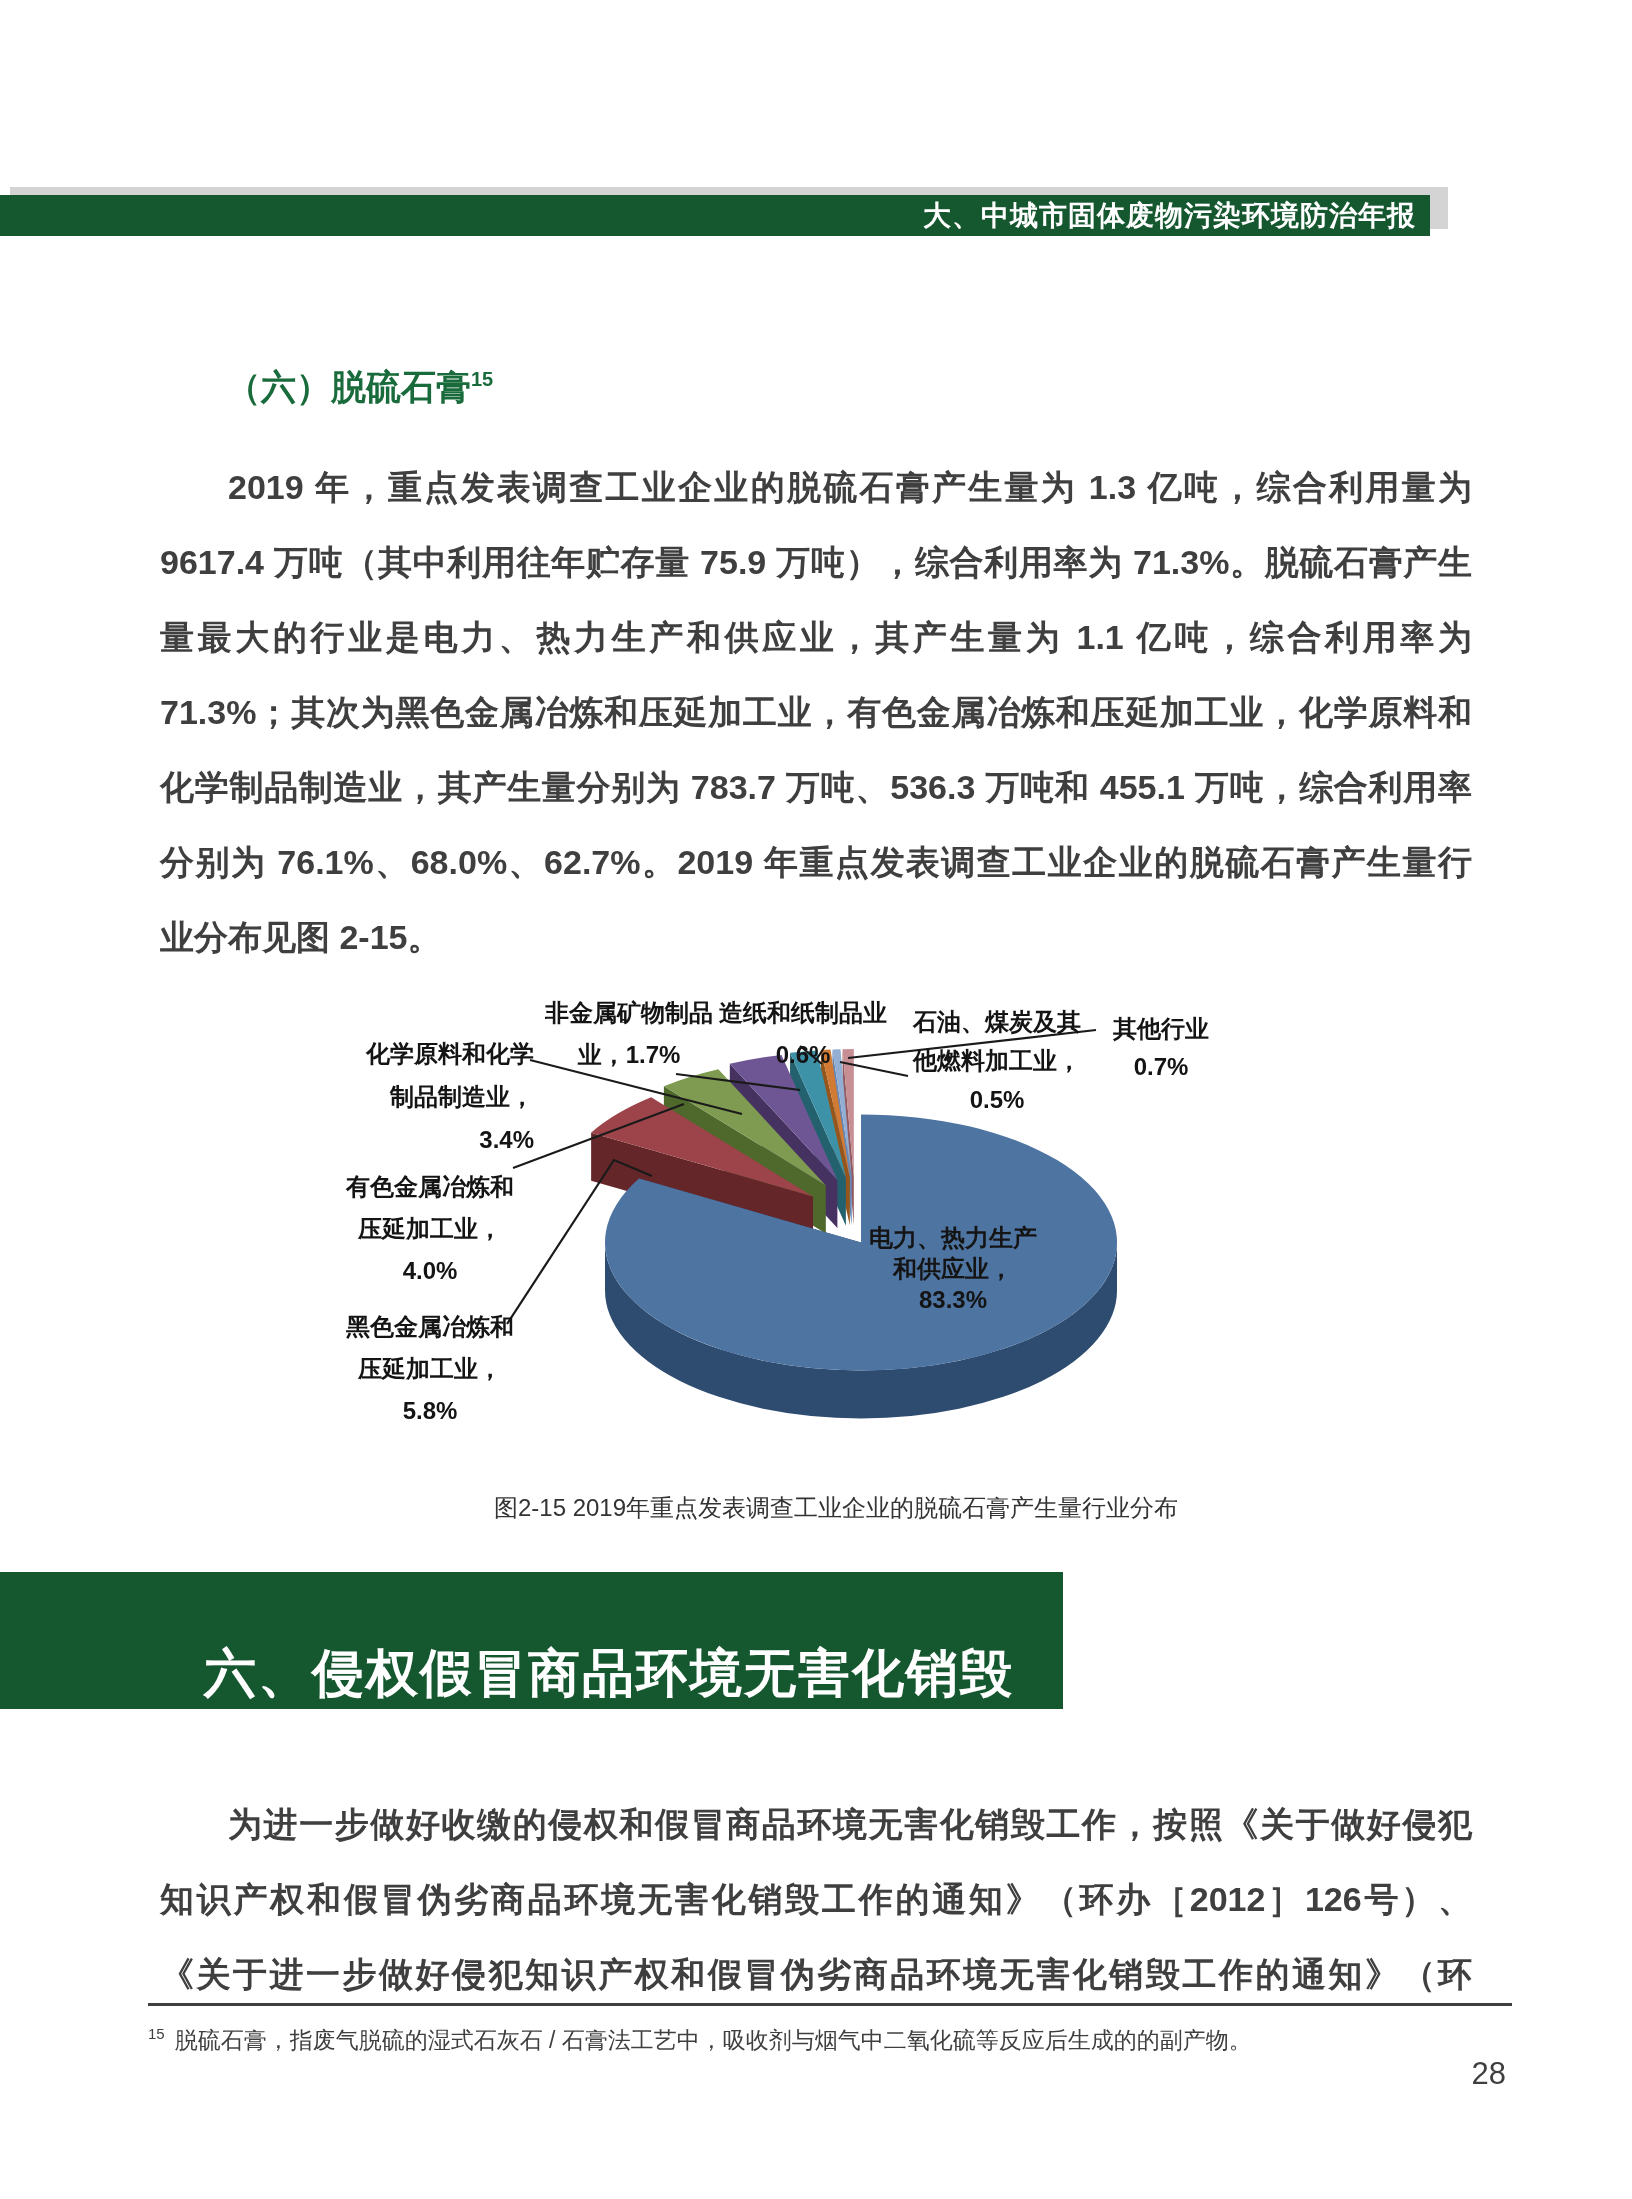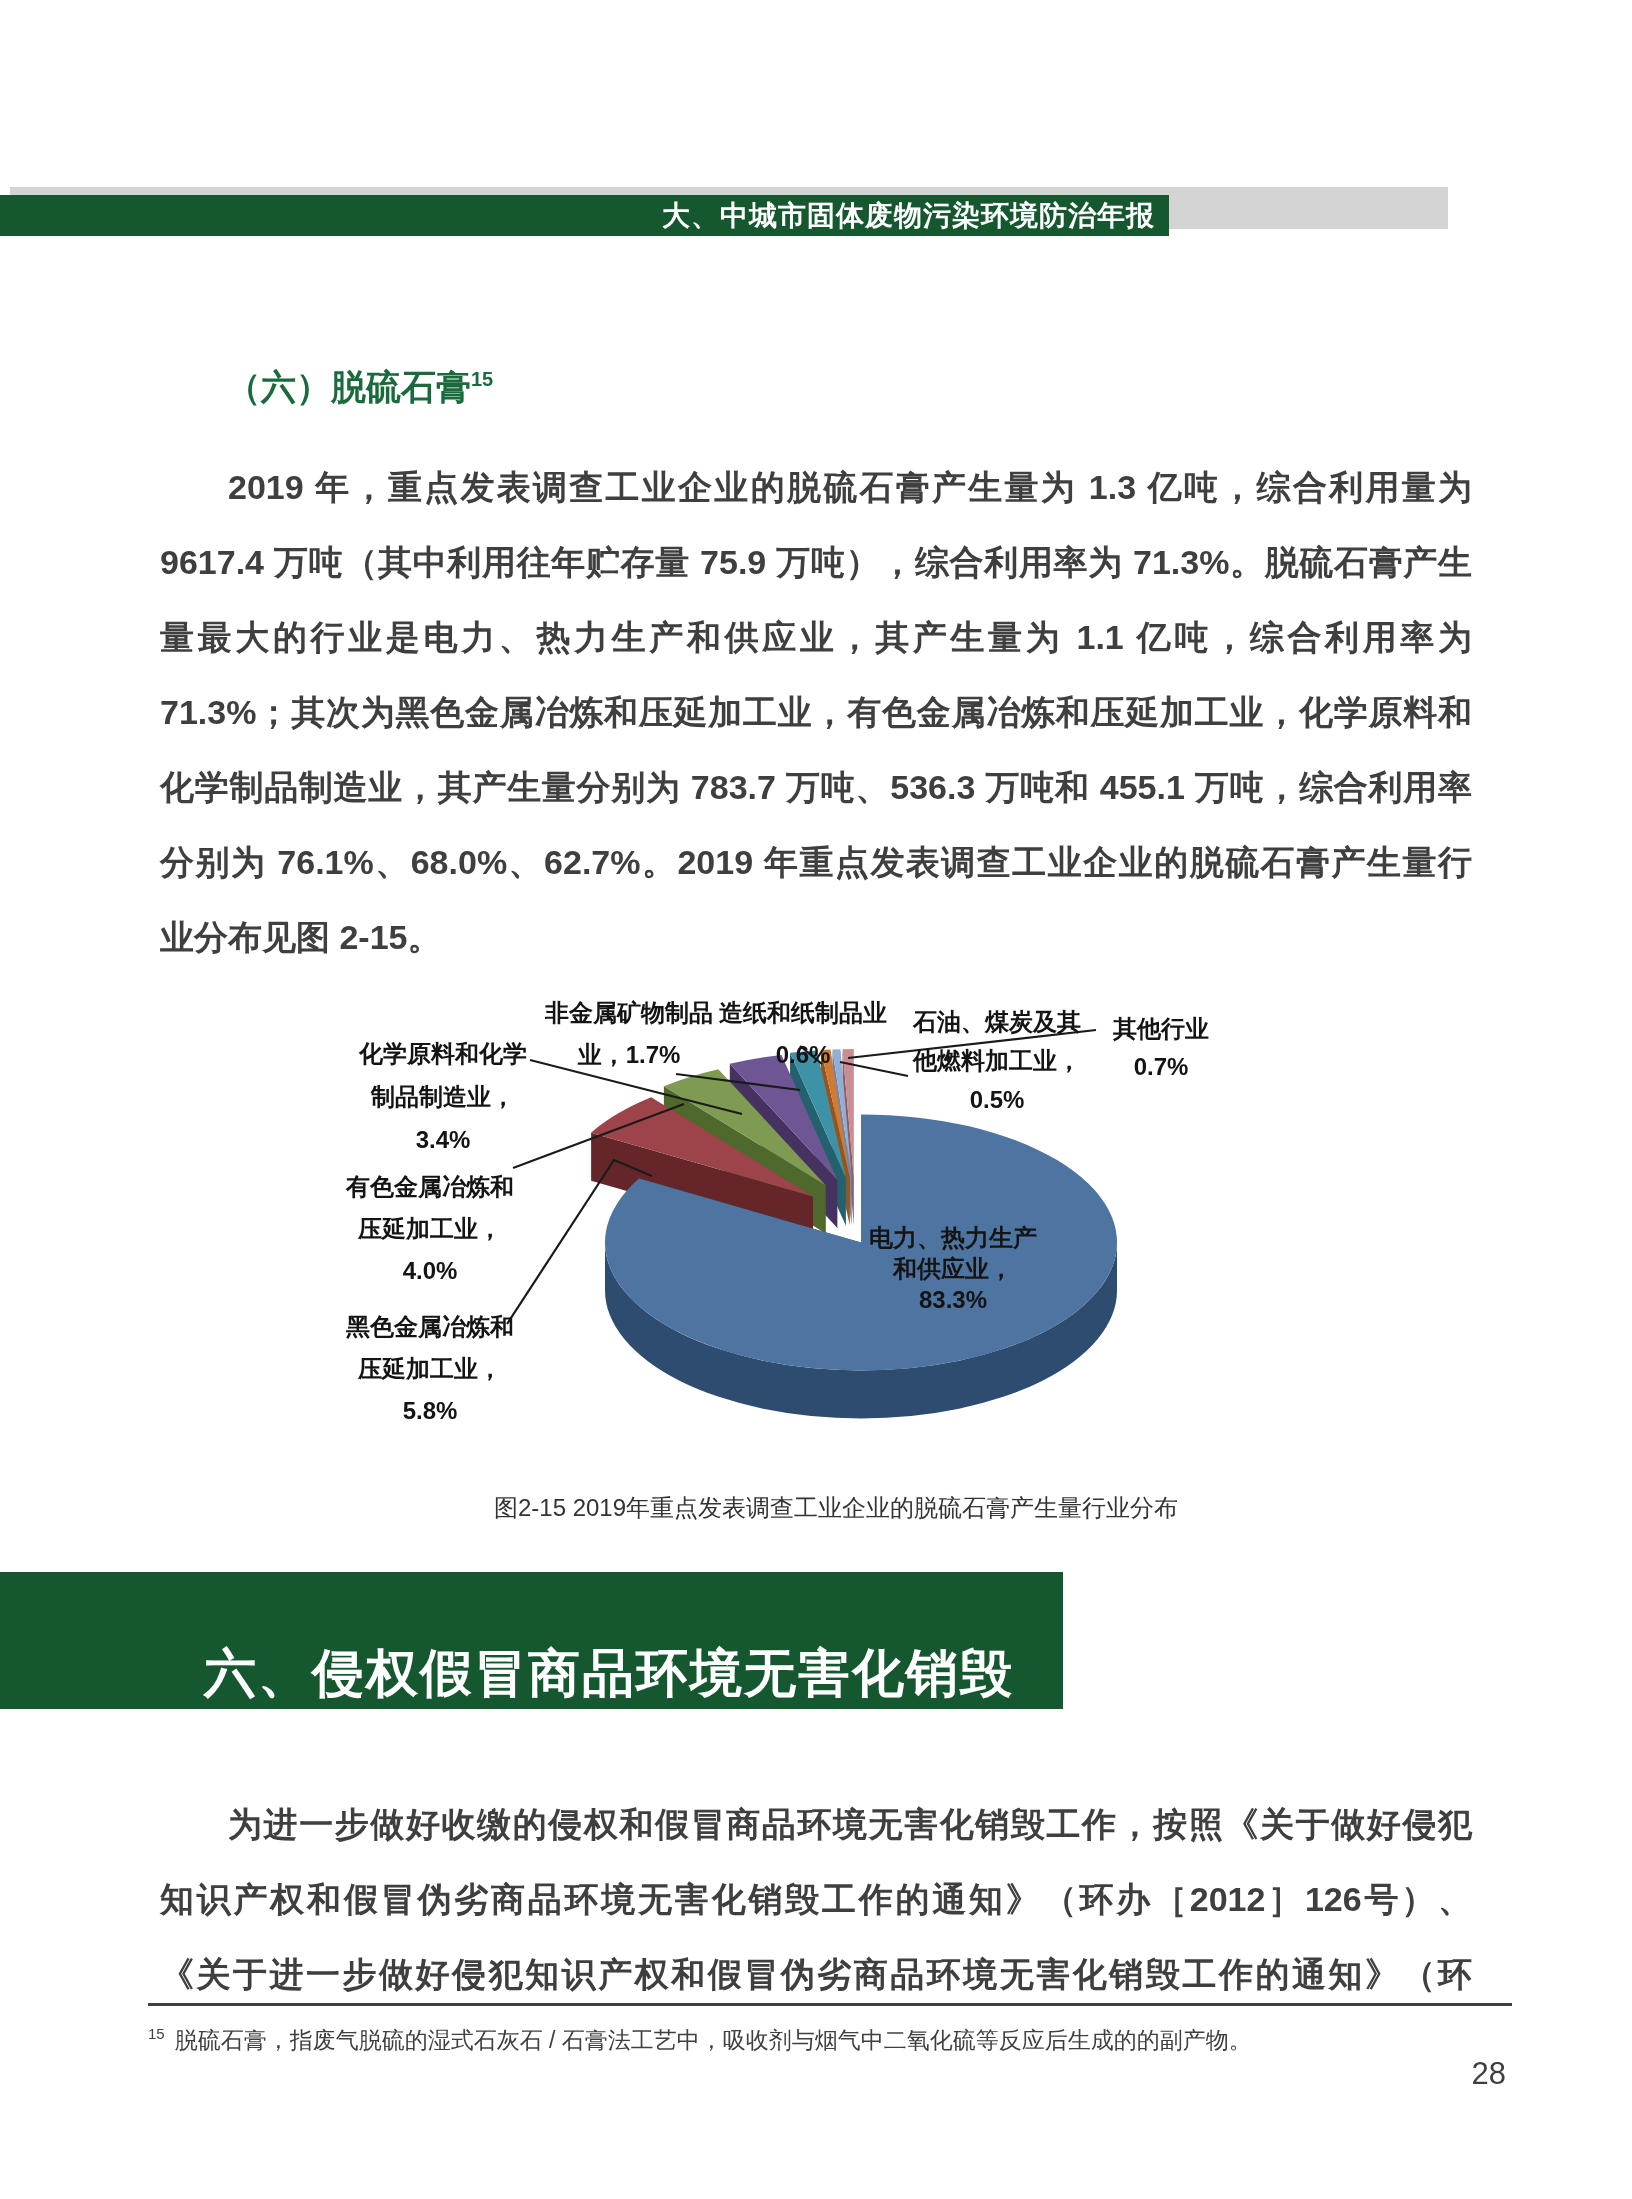--- a/index.html
+++ b/index.html
@@ -3,21 +3,21 @@
 <meta charset="utf-8">
 <style>
   html,body{margin:0;padding:0;background:#ffffff;}
   .page{
     position:relative;width:1632px;height:2199px;background:#ffffff;overflow:hidden;
     font-family:"Liberation Sans","DejaVu Sans",sans-serif;color:#3F3F3F;
   }
   
   .hdr-shadow{position:absolute;left:10px;top:187px;width:1438px;height:42px;background:#D4D4D4;}
   .hdr-bar{
-    position:absolute;left:0;top:195px;width:1169px;height:41px;background:#15572F;
+    position:absolute;left:0;top:195px;width:1430px;height:41px;background:#15572F;
     display:flex;align-items:center;justify-content:flex-end;padding-right:14px;box-sizing:border-box;
   }
   .hdr-title{color:#ffffff;font-size:28px;font-weight:bold;letter-spacing:1px;}
   
   .sec-heading{position:absolute;left:214px;top:352px;margin:12px;font-size:35px;font-weight:bold;color:#1A6B3C;}
   .sec-heading sup{font-size:20px;}
   
   .para{position:absolute;left:160px;width:1312px;font-size:34px;line-height:75px;color:#3F3F3F;}
   .p1{top:450px;}
   .p2{top:1787px;}
@@ -100,21 +100,21 @@
       <div class="pie-label" style="left: 320px; top: 1306px; width: 220px; line-height: 42px;">
         <div>黑色金属冶炼和</div>
         <div>压延加工业，</div>
         <div>5.8%</div>
       </div>
       <div class="pie-label" style="left: 320px; top: 1166px; width: 220px; line-height: 42px;">
         <div>有色金属冶炼和</div>
         <div>压延加工业，</div>
         <div>4.0%</div>
       </div>
-      <div class="pie-label" style="left: 333px; top: 1032px; width: 220px; line-height: 43px;">
+      <div class="pie-label" style="left: 314px; top: 1032px; width: 220px; line-height: 43px; text-align: right;">
         <div>化学原料和化学</div>
         <div>制品制造业，</div>
         <div>3.4%</div>
       </div>
       <div class="pie-label" style="left: 524px; top: 992px; width: 210px; line-height: 42px;">
         <div>非金属矿物制品</div>
         <div>业，1.7%</div>
       </div>
       <div class="pie-label" style="left: 698px; top: 992px; width: 210px; line-height: 42px;">
         <div>造纸和纸制品业</div>

